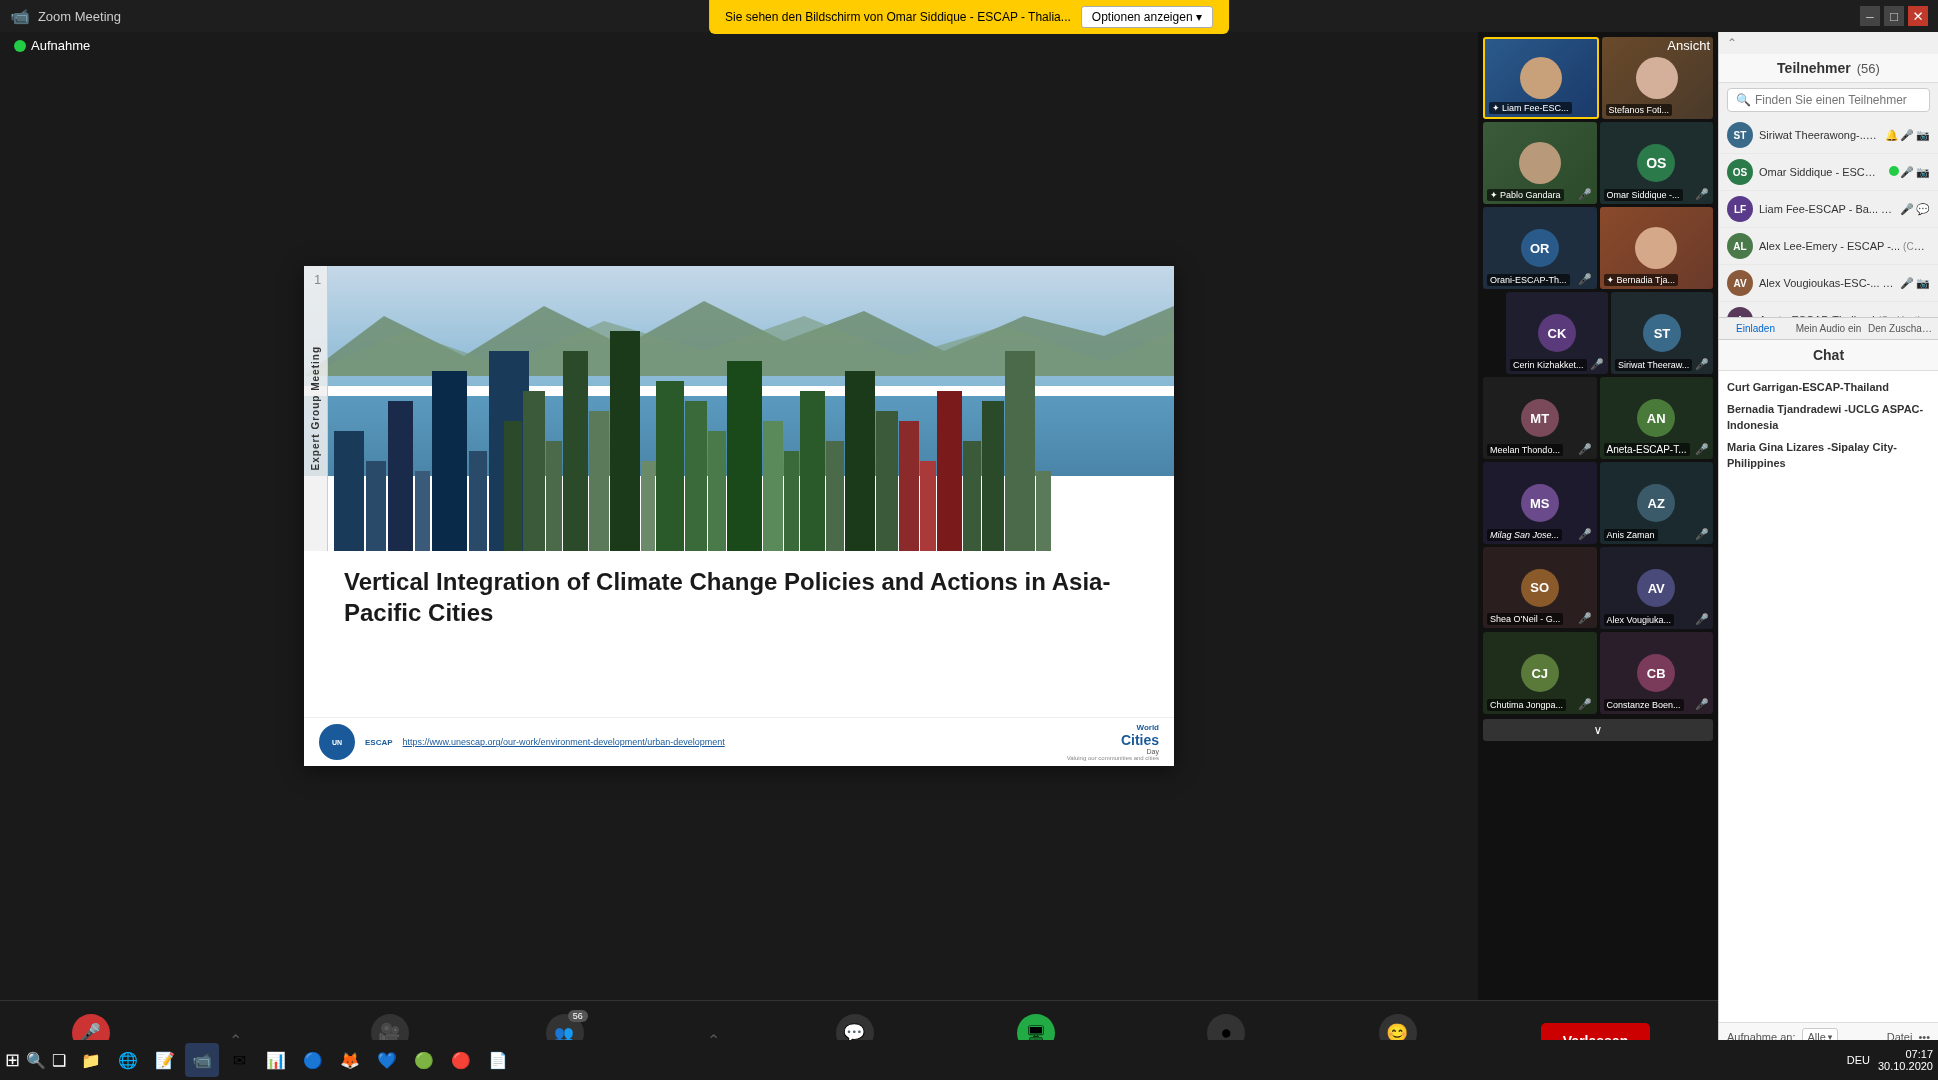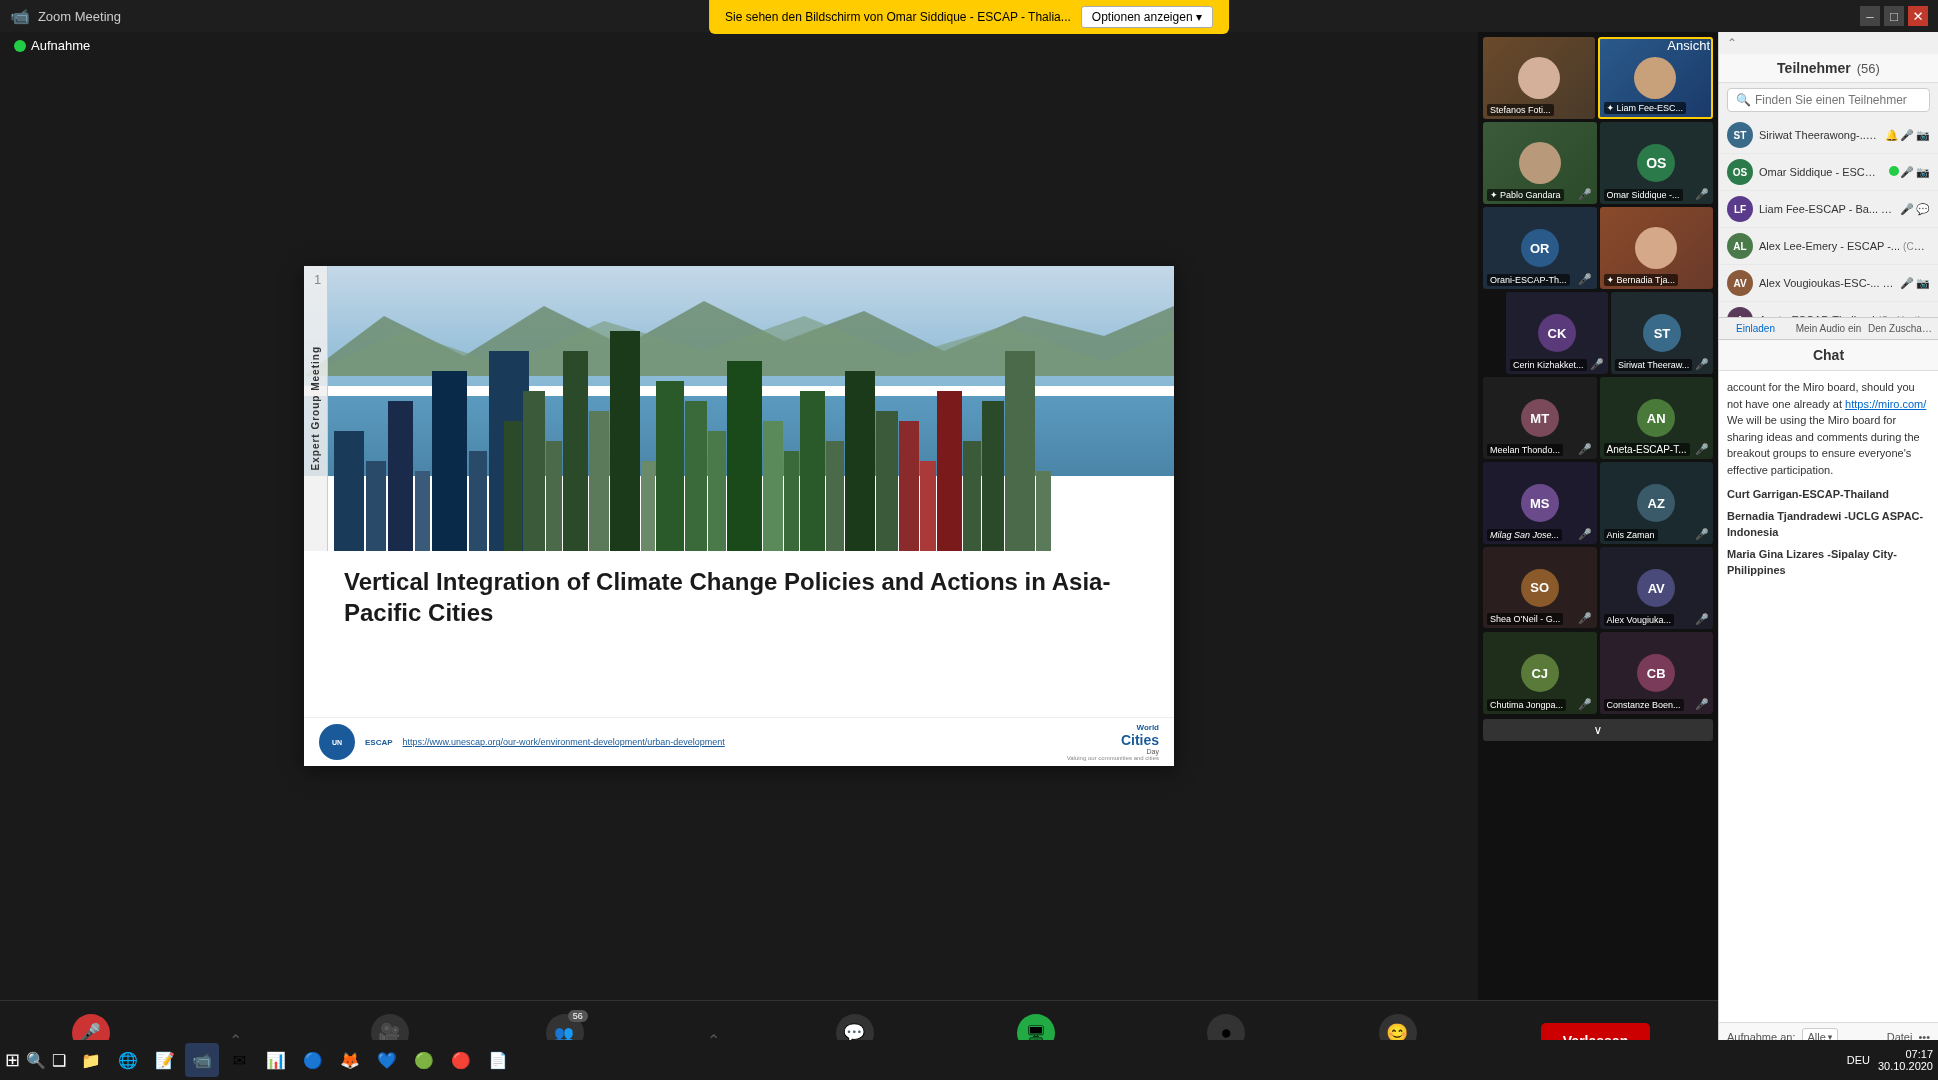--- a/index.html
+++ b/index.html
@@ -113,28 +113,28 @@
           <div style="font-size:7px;color:#555;">Day</div>
           <div style="font-size:6px;color:#888;">Valuing our communities and cities</div>
         </div>
       </div>
     </div>
   </div>
 
   <div style="width:240px;background:#111;display:flex;flex-direction:column;padding:5px;gap:3px;overflow-y:auto;">
 
     <div style="display:flex;gap:3px;">
+      <div style="flex:1;height:82px;background:linear-gradient(135deg,#2a5a8a,#1a3a6a);border:2px solid #ffcc00;border-radius:3px;position:relative;overflow:hidden;display:flex;align-items:center;justify-content:center;">
+
+        <div style="width:42px;height:42px;border-radius:50%;background:#c8a07a;position:absolute;top:50%;left:50%;transform:translate(-50%,-50%);"></div>
+        <div style="position:absolute;bottom:3px;left:4px;color:#fff;font-size:9px;background:rgba(0,0,0,0.6);padding:1px 3px;border-radius:2px;">✦ Liam Fee-ESC...</div>
+      </div>
       <div style="flex:1;height:82px;background:linear-gradient(135deg,#6a4a2a,#4a3a2a);border-radius:3px;position:relative;overflow:hidden;display:flex;align-items:center;justify-content:center;">
         <div style="width:42px;height:42px;border-radius:50%;background:#d4b09a;position:absolute;top:50%;left:50%;transform:translate(-50%,-50%);"></div>
         <div style="position:absolute;bottom:3px;left:4px;color:#fff;font-size:9px;background:rgba(0,0,0,0.6);padding:1px 3px;border-radius:2px;">Stefanos Foti...</div>
-      </div>
-      <div style="flex:1;height:82px;background:linear-gradient(135deg,#2a5a8a,#1a3a6a);border:2px solid #ffcc00;border-radius:3px;position:relative;overflow:hidden;display:flex;align-items:center;justify-content:center;">
-
-        <div style="width:42px;height:42px;border-radius:50%;background:#c8a07a;position:absolute;top:50%;left:50%;transform:translate(-50%,-50%);"></div>
-        <div style="position:absolute;bottom:3px;left:4px;color:#fff;font-size:9px;background:rgba(0,0,0,0.6);padding:1px 3px;border-radius:2px;">✦ Liam Fee-ESC...</div>
       </div>
     </div>
 
     <div style="display:flex;gap:3px;">
       <div style="flex:1;height:82px;background:linear-gradient(135deg,#3a5a3a,#2a4a2a);border-radius:3px;position:relative;overflow:hidden;display:flex;align-items:center;justify-content:center;">
         <div style="width:42px;height:42px;border-radius:50%;background:#b89a7a;position:absolute;top:50%;left:50%;transform:translate(-50%,-50%);"></div>
         <div style="position:absolute;bottom:3px;left:4px;color:#fff;font-size:9px;background:rgba(0,0,0,0.6);padding:1px 3px;border-radius:2px;">✦ Pablo Gandara</div>
         <div style="position:absolute;bottom:3px;right:4px;color:#ff6666;font-size:11px;">🎤</div>
       </div>
       <div style="flex:1;height:82px;background:#1e2e2e;border-radius:3px;position:relative;overflow:hidden;display:flex;align-items:center;justify-content:center;">
@@ -353,23 +353,20 @@
     <div style="flex:1;padding:5px 3px;text-align:center;color:#0066cc;cursor:pointer;white-space:nowrap;overflow:hidden;text-overflow:ellipsis;">Einladen</div>
     <div style="flex:1;padding:5px 3px;text-align:center;color:#555;cursor:pointer;white-space:nowrap;overflow:hidden;text-overflow:ellipsis;">Mein Audio ein</div>
     <div style="flex:1;padding:5px 3px;text-align:center;color:#555;cursor:pointer;white-space:nowrap;overflow:hidden;text-overflow:ellipsis;">Den Zuschauern gestatten, di</div>
   </div>
 
   <div style="flex:1;display:flex;flex-direction:column;overflow:hidden;">
 
     <div style="padding:7px 10px;text-align:center;font-size:14px;font-weight:bold;color:#333;background:#f8f8f8;border-bottom:1px solid #ddd;">Chat</div>
 
     <div style="flex:1;overflow-y:auto;padding:8px;font-size:11px;color:#333;background:#fff;line-height:1.5;">
-      <div style="margin-bottom:8px;">
-        account for the Miro board, should you not have one already at <a style="color:#0066cc;font-size:11px;" href="#">https://miro.com/</a> We will be using the Miro board for sharing ideas and comments during the breakout groups to ensure everyone's effective participation.
-      </div>
       <div style="margin-bottom:5px;font-size:11px;color:#333;">
         <strong>Curt Garrigan-ESCAP-Thailand</strong>
       </div>
       <div style="margin-bottom:5px;font-size:11px;color:#333;">
         <strong>Bernadia Tjandradewi -UCLG ASPAC-Indonesia</strong>
       </div>
       <div style="margin-bottom:5px;font-size:11px;color:#333;">
         <strong>Maria Gina Lizares -Sipalay City-Philippines</strong>
       </div>
     </div>

